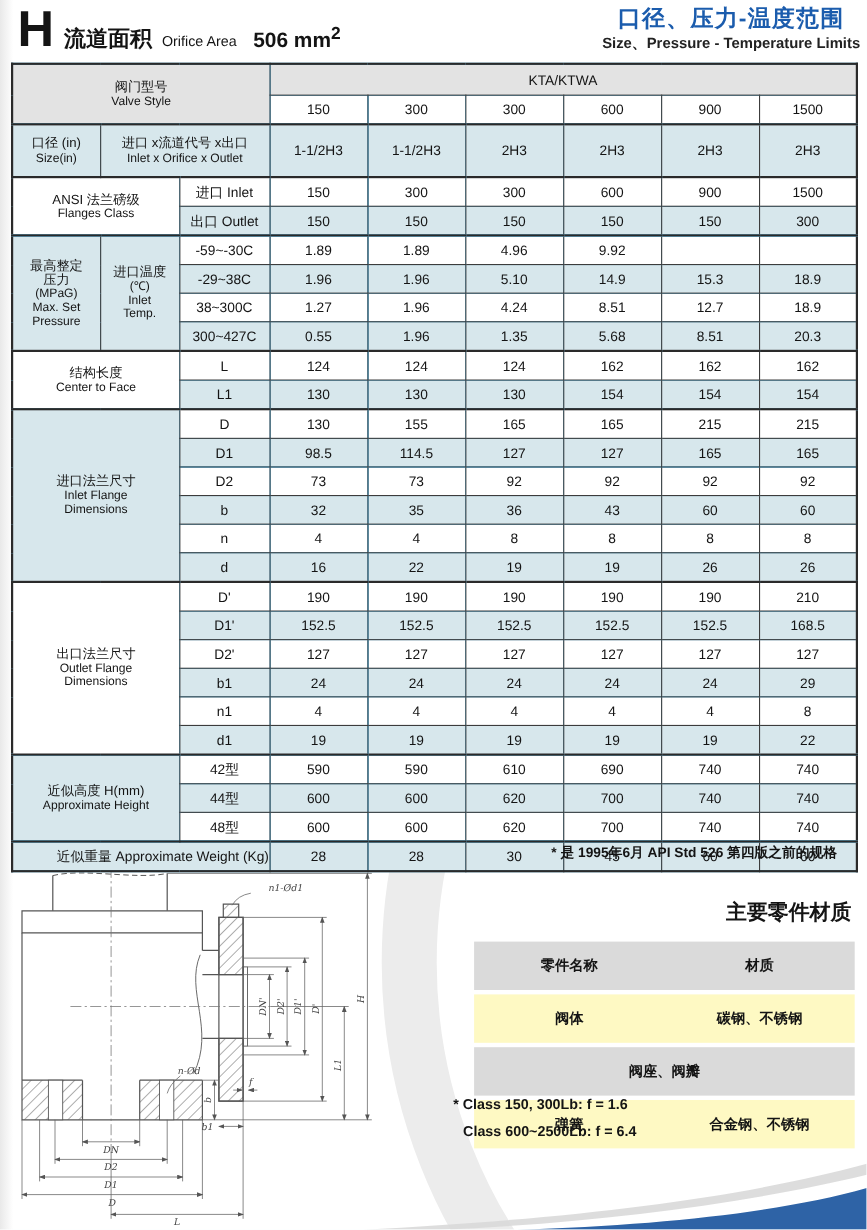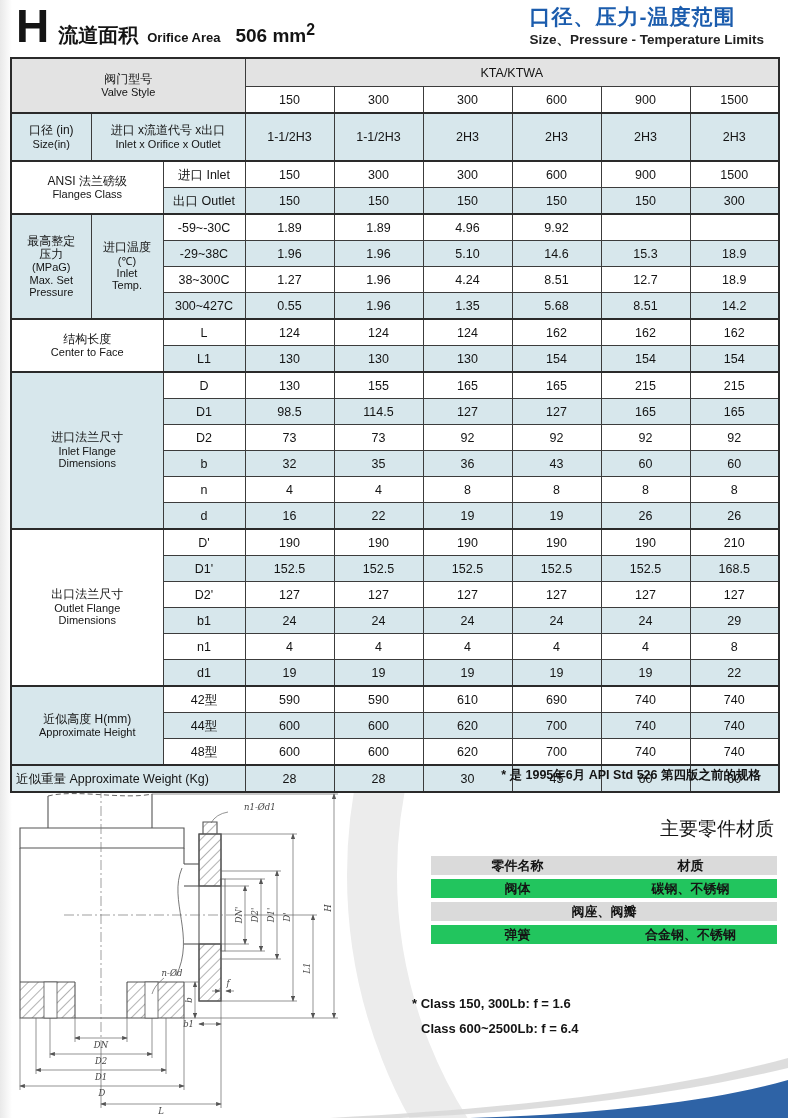--- a/index.html
+++ b/index.html
@@ -4,46 +4,46 @@
 <style>
   html,body{margin:0;padding:0;background:#fff}
   .page{position:relative;width:788px;height:1118px;background:#fff;overflow:hidden;
         font-family:"Liberation Sans",sans-serif;color:#141414}
   .page::before{content:"";position:absolute;left:0;top:0;width:12px;height:100%;
         background:linear-gradient(90deg,#e9e9e9,#ffffff);z-index:0}
   
   .head-left{position:absolute;top:6px;left:16px;display:flex;align-items:baseline;gap:9px;z-index:3}
   .h-letter{font-size:46px;font-weight:bold;line-height:.9}
   .h-zh{font-size:20px;font-weight:bold}
-  .h-en{font-size:13px;font-weight:bold}
+  .h-en{font-size:13px;font-weight:normal}
   .h-orifice{font-size:19px;font-weight:bold;margin-left:6px}
-  .head-right{position:absolute;top:3px;right:24px;text-align:left;z-index:3}
+  .head-right{position:absolute;top:3px;right:6px;text-align:center;z-index:3}
   .hr-zh{font-size:21px;font-weight:bold;color:#1b5cad;letter-spacing:1px}
   .hr-en{font-size:13.5px;font-weight:bold;color:#222;margin-top:0px}
   
   table.t{position:absolute;left:10px;top:57px;z-index:3;border-collapse:collapse;table-layout:fixed;
           border:2px solid #2a2a2a;background:#7dd3fc}
   .t td{border:1px solid #3c3c3c;text-align:center;vertical-align:middle;height:25px;padding:0;
         font-size:12.5px;background:#fff;line-height:1.12;overflow:hidden}
   .t .zh{font-size:12px}
   .t .en{font-size:11px}
   .t tr.sec td{border-top:2px solid #2a2a2a}
   .t td.bl{background:#d7e7ec}
   .t td.g{background:#e3e3e3}
-  .t td.left{text-align:left;padding-left:4px}
+  .t td.left{text-align:right;padding-left:20px}
   .t tr.rsize td{height:46px}
   
   .fnote{position:absolute;top:767px;right:27px;font-size:12.5px;font-weight:bold;z-index:3}
   
-  .mat-title{position:absolute;top:816px;right:14px;font-size:19px;font-weight:normal;z-index:3}
+  .mat-title{position:absolute;top:816px;right:14px;font-size:19px;font-weight:bold;z-index:3}
   .mat{position:absolute;left:431px;top:856px;width:346px;z-index:3}
-  .mat-row{display:flex;height:19px;margin-bottom:4px}
+  .mat-row{display:flex;height:44px;margin-bottom:4px}
   .mat-row>span{flex:1;display:flex;align-items:center;justify-content:center;font-size:13px;font-weight:bold}
   .mat-row.hg{background:#dadada}
-  .mat-row.mb{background:#22c55e}
+  .mat-row.mb{background:#fef9c3}
   .notes{position:absolute;left:412px;top:991px;font-size:13px;font-weight:bold;line-height:1.95;z-index:3}
   .notes .l2{padding-left:9px}
   
   .ring{position:absolute;left:0;top:760px;z-index:0}
   .swoosh{position:absolute;left:0;bottom:0;z-index:1}
   .draw{position:absolute;left:6px;top:786px;z-index:2}
 </style>
 </head>
 <body>
 
@@ -145,41 +145,41 @@
       <td>4.96</td>
       <td>9.92</td>
       <td></td>
       <td></td>
     </tr>
     <tr>
       <td class="bl">-29~38C</td>
       <td class="bl">1.96</td>
       <td class="bl">1.96</td>
       <td class="bl">5.10</td>
-      <td class="bl">14.6</td>
+      <td class="bl">14.9</td>
       <td class="bl">15.3</td>
       <td class="bl">18.9</td>
     </tr>
     <tr>
       <td>38~300C</td>
       <td>1.27</td>
       <td>1.96</td>
       <td>4.24</td>
       <td>8.51</td>
       <td>12.7</td>
       <td>18.9</td>
     </tr>
     <tr>
       <td class="bl">300~427C</td>
       <td class="bl">0.55</td>
       <td class="bl">1.96</td>
       <td class="bl">1.35</td>
       <td class="bl">5.68</td>
       <td class="bl">8.51</td>
-      <td class="bl">14.2</td>
+      <td class="bl">20.3</td>
     </tr>
     <tr class="sec">
       <td colspan="2" rowspan="2">
         <div class="zh">结构长度</div>
         <div class="en">Center to Face</div>
       </td>
       <td>L</td>
       <td>124</td>
       <td>124</td>
       <td>124</td>

